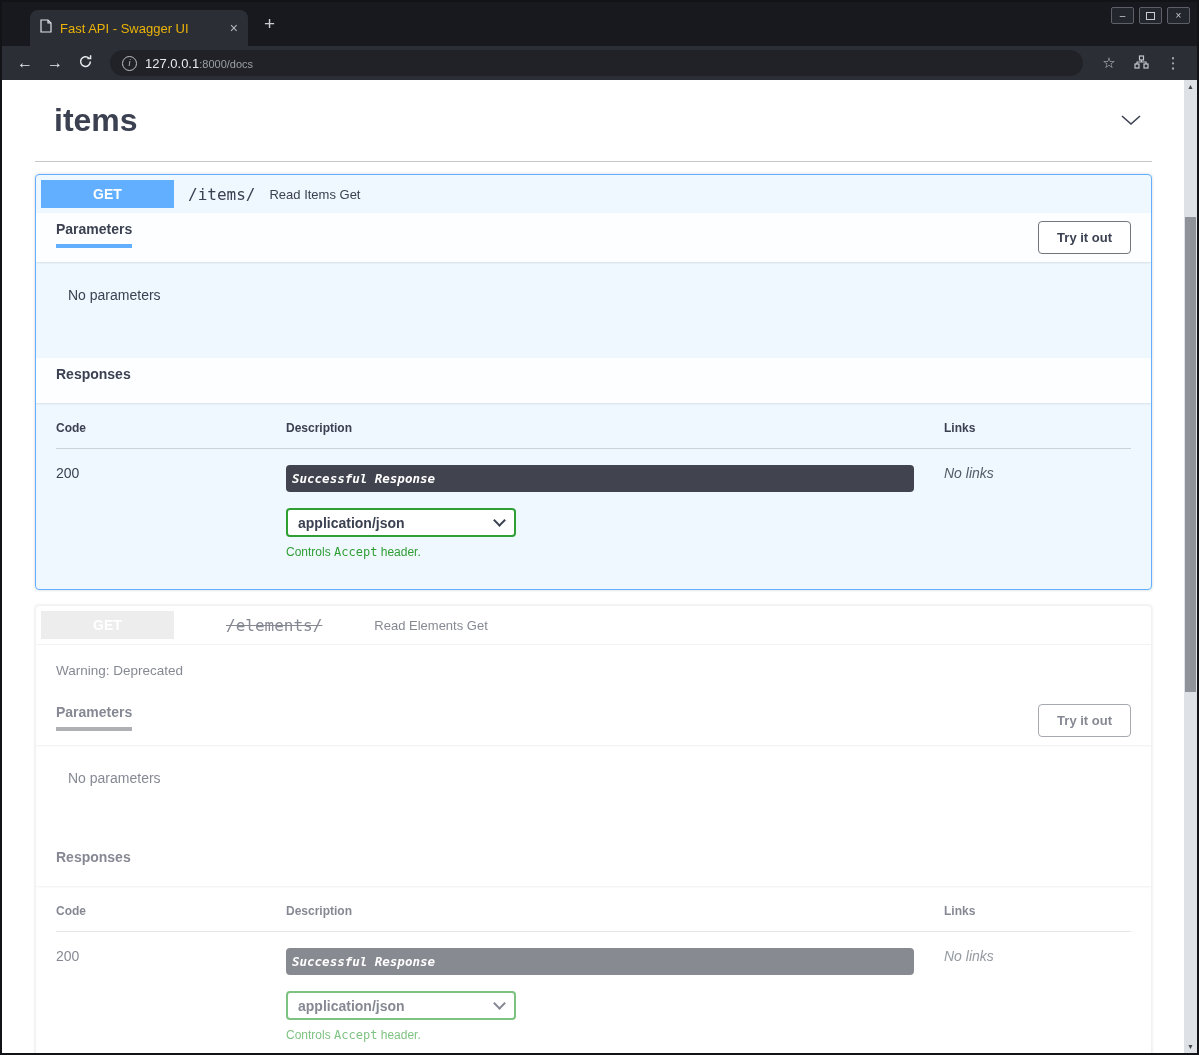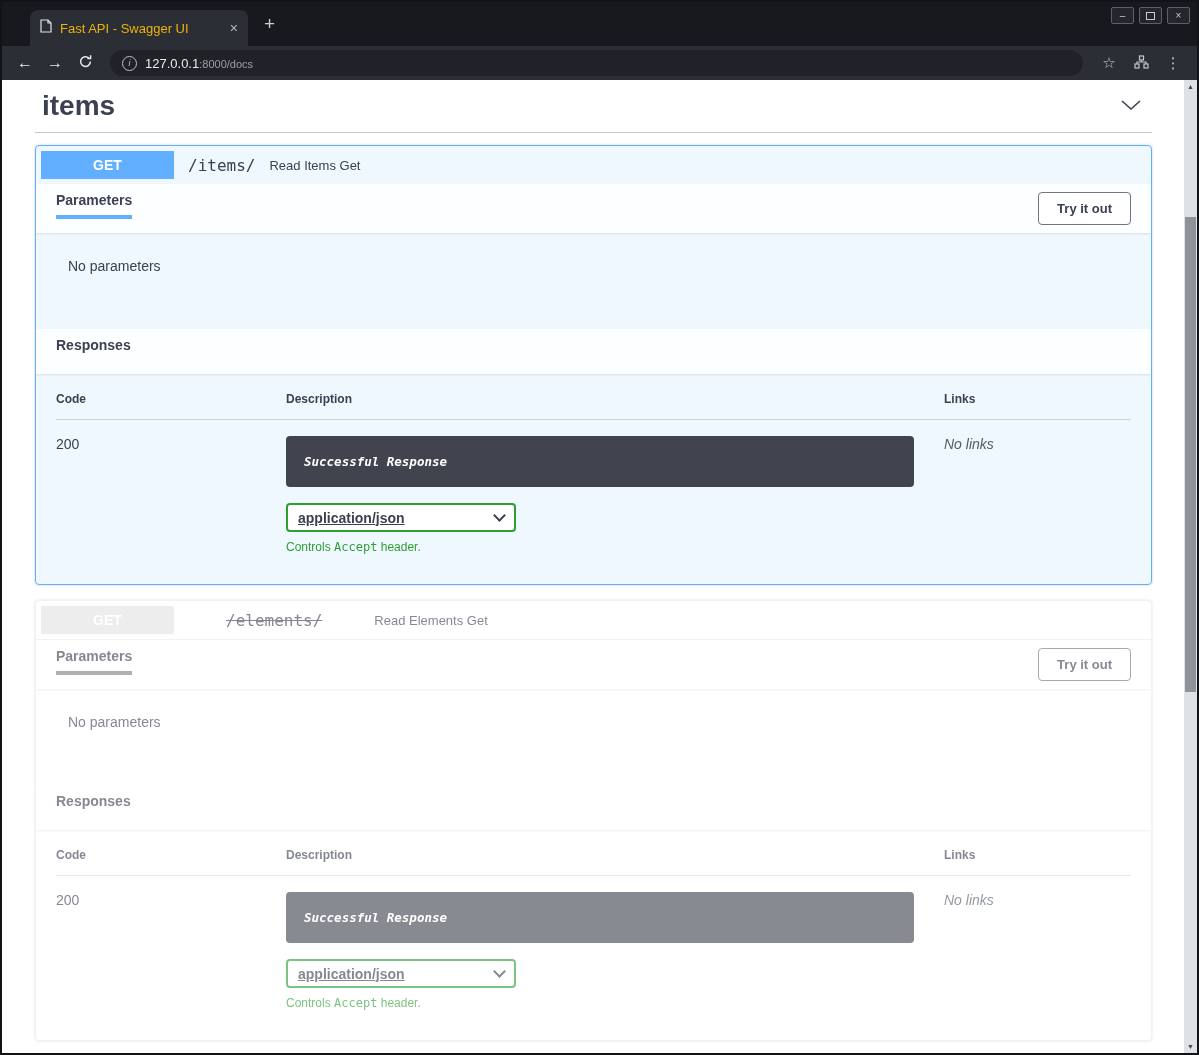--- a/index.html
+++ b/index.html
@@ -29,21 +29,21 @@
                 flex:0 0 auto; }
   .url-host { color:#e8eaed; font-size:13px; }
   .url-rest { color:#9aa0a6; font-size:11px; }
   .right-ico { width:32px; text-align:center; color:#c4c7cc; font-size:15px; }
 
   
   .content { position:absolute; top:78px; left:0; right:13px; bottom:0; background:#fff; overflow:hidden; }
   .page { padding:2px 32px 0 33px; color:#3b4151; }
   .tag-header { display:flex; align-items:center; justify-content:space-between;
                 padding:8px 10px 10px 7px; border-bottom:1px solid rgba(59,65,81,.3); }
-  .tag-header h2 { margin:0; font-size:28px; font-weight:700; color:#3b4151;text-align:right; }
+  .tag-header h2 { margin:12px; font-size:32px; font-weight:700; color:#3b4151;text-align:right; }
 
   .opblock { border-radius:4px; box-shadow:0 0 3px rgba(0,0,0,.19); margin-top:12px; overflow:hidden; }
   .opblock.get { border:1px solid #61affe; background:rgba(97,175,254,.1); }
   .opblock.deprecated { border:1px solid #ebebeb; background:#fff; opacity:.62; margin-top:15px; }
 
   .opblock-summary { display:flex; align-items:center; gap:10px; padding:5px; }
   .deprecated .opblock-summary { border-bottom:1px solid #ebebeb;gap:48px; }
   .method-badge { width:133px; text-align:center; font-weight:700; font-size:14px; color:#fff;
                   background:#61affe; border-radius:0; padding:6px 0; }
   .deprecated .method-badge { background:#e3e3e3; }
@@ -67,27 +67,27 @@
 
   .params-body { padding:25px 20px 55px; font-size:14px; color:#3b4151;margin-left:12px; }
 
   .responses-body { padding:18px 20px 30px; }
   .res-head { display:flex; font-size:12px; font-weight:700; color:#3b4151;
               padding-bottom:13px; border-bottom:1px solid rgba(59,65,81,.2); }
   .res-row { display:flex; padding-top:16px; font-size:14px; color:#3b4151; }
   .col-code { width:230px; box-sizing:border-box; }
   .col-desc { flex:1; padding-right:30px; box-sizing:border-box; }
   .col-links { width:187px; box-sizing:border-box; }
-  .markdown-box { background:#41444e; border-radius:4px; padding:18px; color:#fff;
+  .markdown-box { background:#41444e; border-radius:4px; padding:6px; color:#fff;
                   font-family:"DejaVu Sans Mono",monospace; font-style:italic; font-weight:600;
                   font-size:12.5px; }
   .media-select { margin-top:16px; width:230px; height:29px; box-sizing:border-box;
                   border:2px solid #2f9e33; border-radius:4px; background:#fff;
                   display:flex; align-items:center; justify-content:space-between; padding:0 10px;
-                  font-weight:700; font-size:14px; color:#3b4151;text-decoration:underline; }
+                  font-weight:700; font-size:14px; color:#3b4151; }
   .sel-chevron { width:7px; height:7px; border-right:2px solid #3b4151; border-bottom:2px solid #3b4151;
                  transform:rotate(45deg); margin-top:-4px; }
   .accept-note { margin-top:8px; font-size:12px; color:#2f9e33; }
   .accept-note code { font-family:"DejaVu Sans Mono",monospace; font-size:12px; }
   .no-links { font-style:italic; color:#525c66; }
 
   
   .scrollbar { position:absolute; top:78px; right:0; bottom:0; width:13px; background:#dee1e6; }
   .sb-arrow { position:absolute; left:0; width:13px; height:13px; text-align:center;
               font-size:7px; line-height:13px; color:#44474c; }
@@ -195,20 +195,21 @@
           </div>
         </div>
       </section>
 
       <section class="opblock deprecated">
         <div class="opblock-summary">
           <span class="method-badge">GET</span>
           <span class="op-path">/elements/</span>
           <span class="op-desc">Read Elements Get</span>
         </div>
+        <div class="deprecation-note">Warning: Deprecated</div>
         <div class="opblock-section-header">
           <h4 class="param-tab">Parameters</h4>
           <button class="try-btn">Try it out</button>
         </div>
         <div class="params-body">No parameters</div>
         <div class="opblock-section-header">
           <h4>Responses</h4>
         </div>
         <div class="responses-body">
           <div class="res-head">

